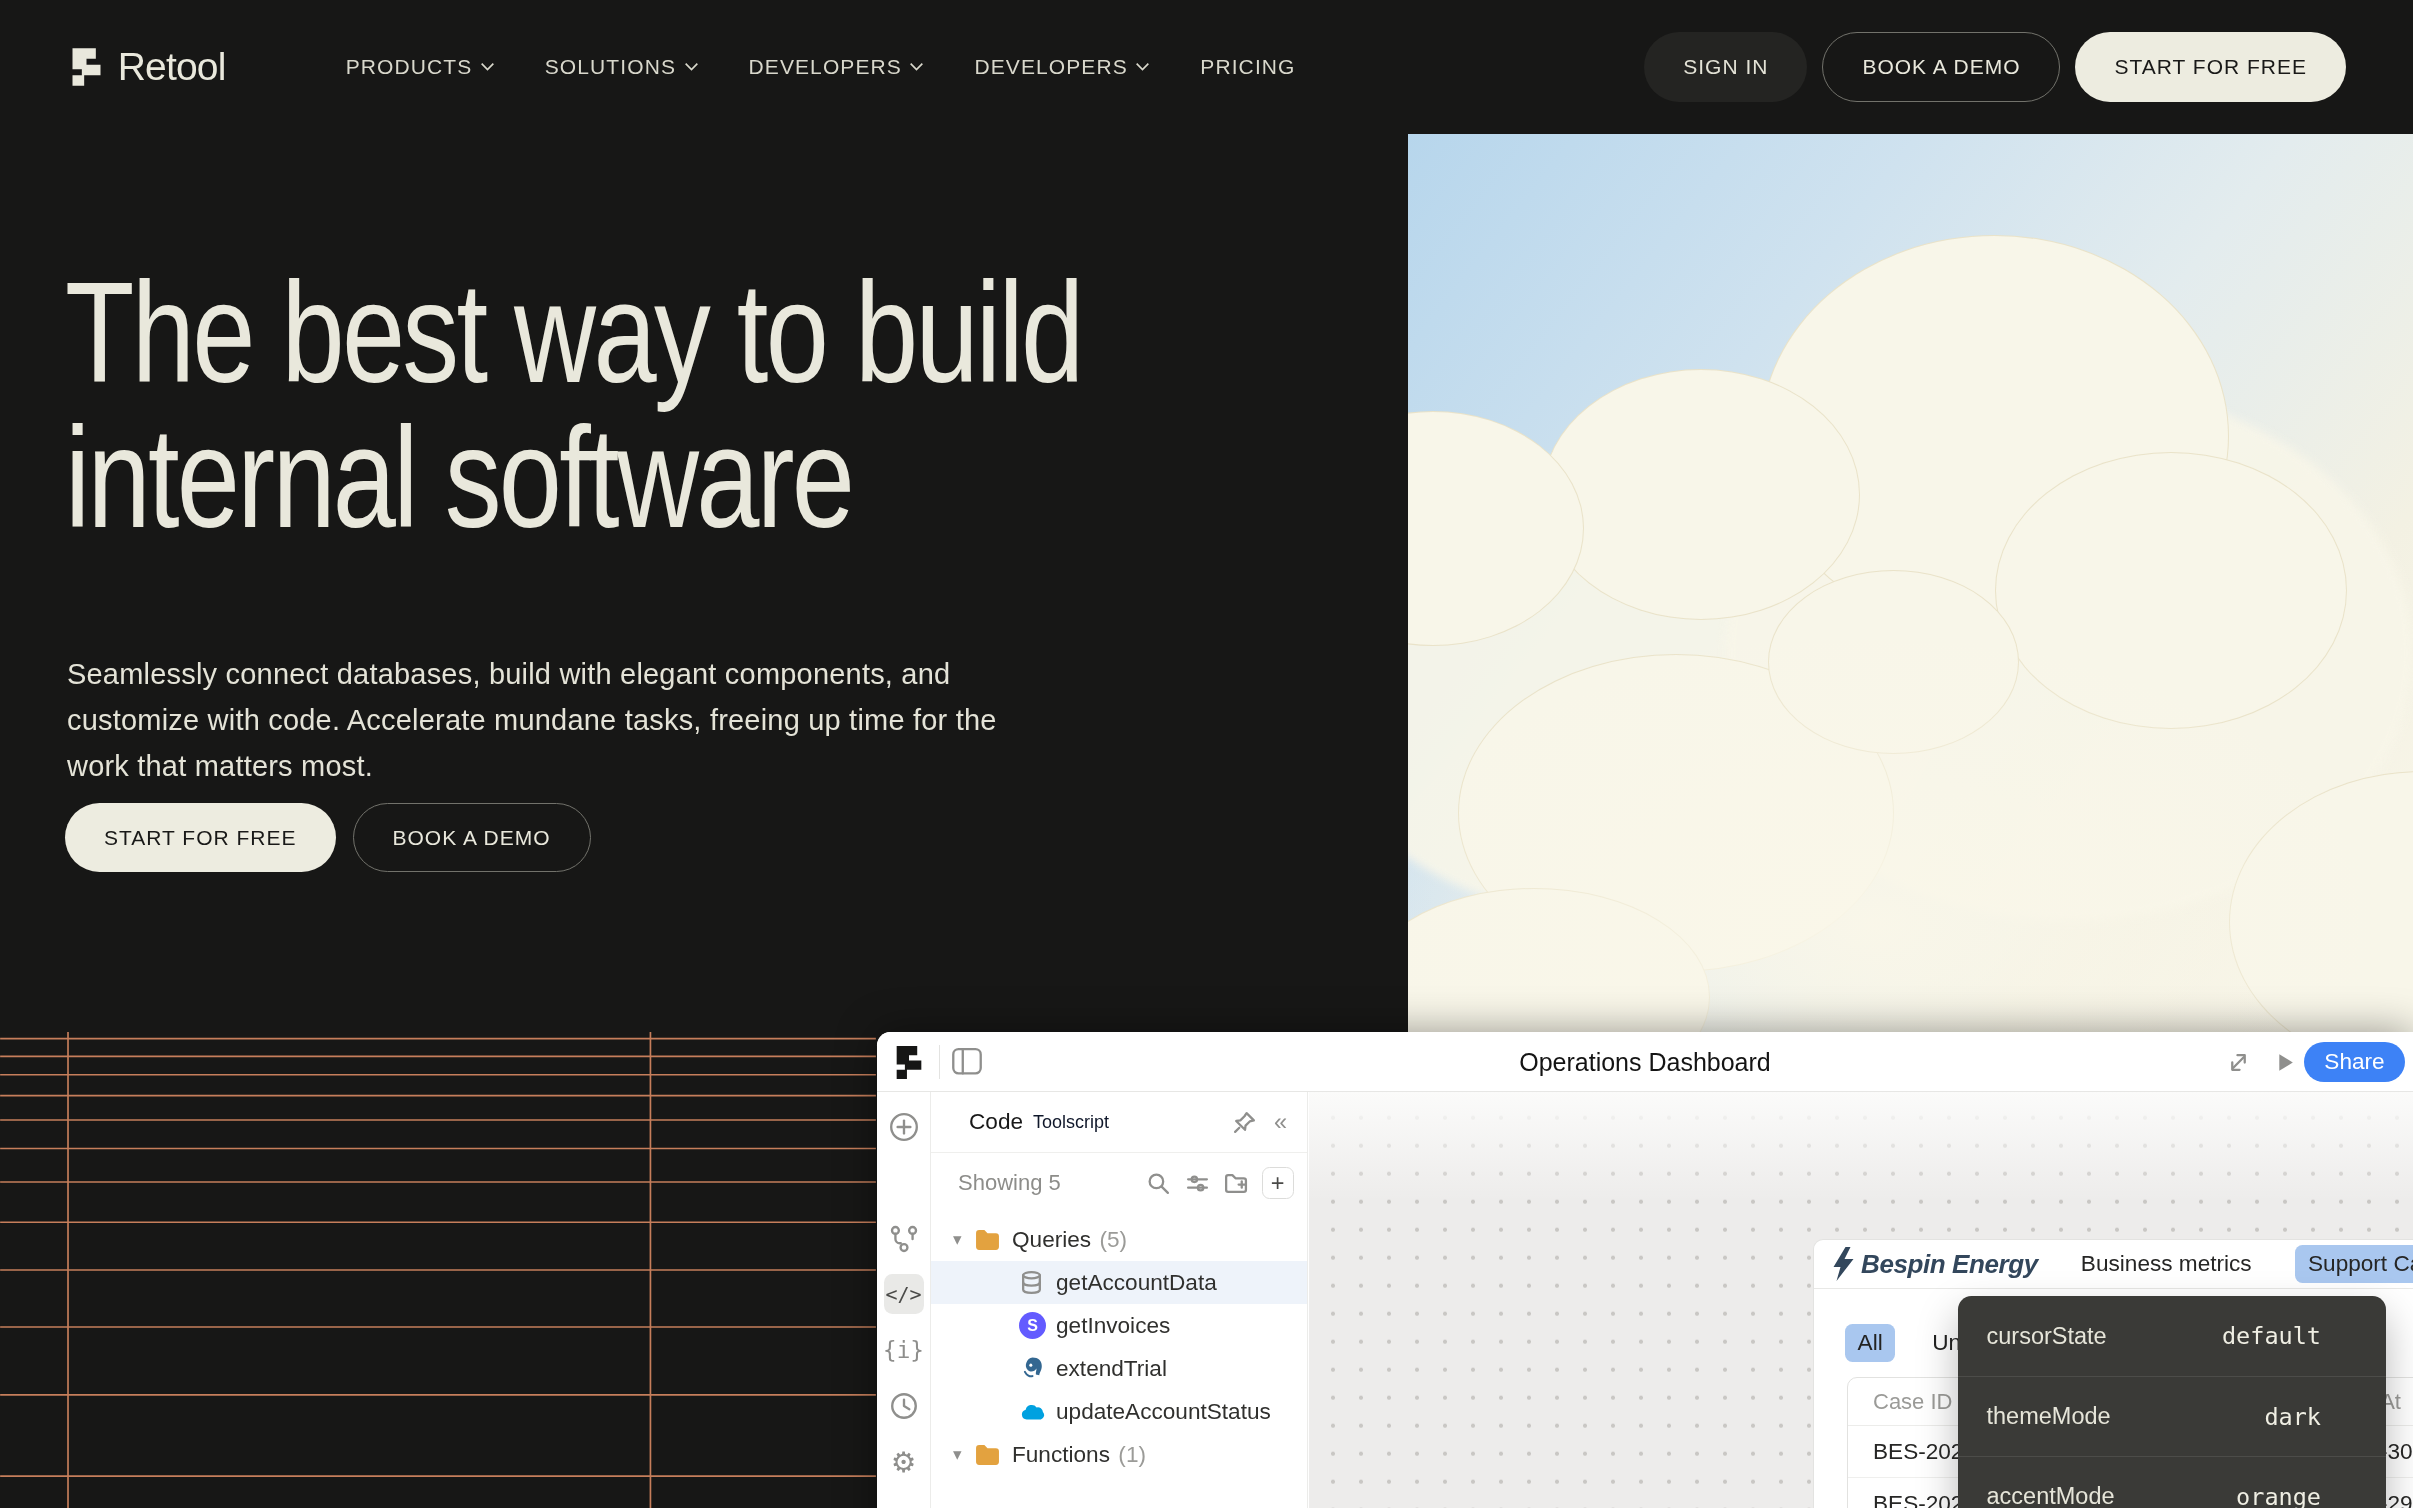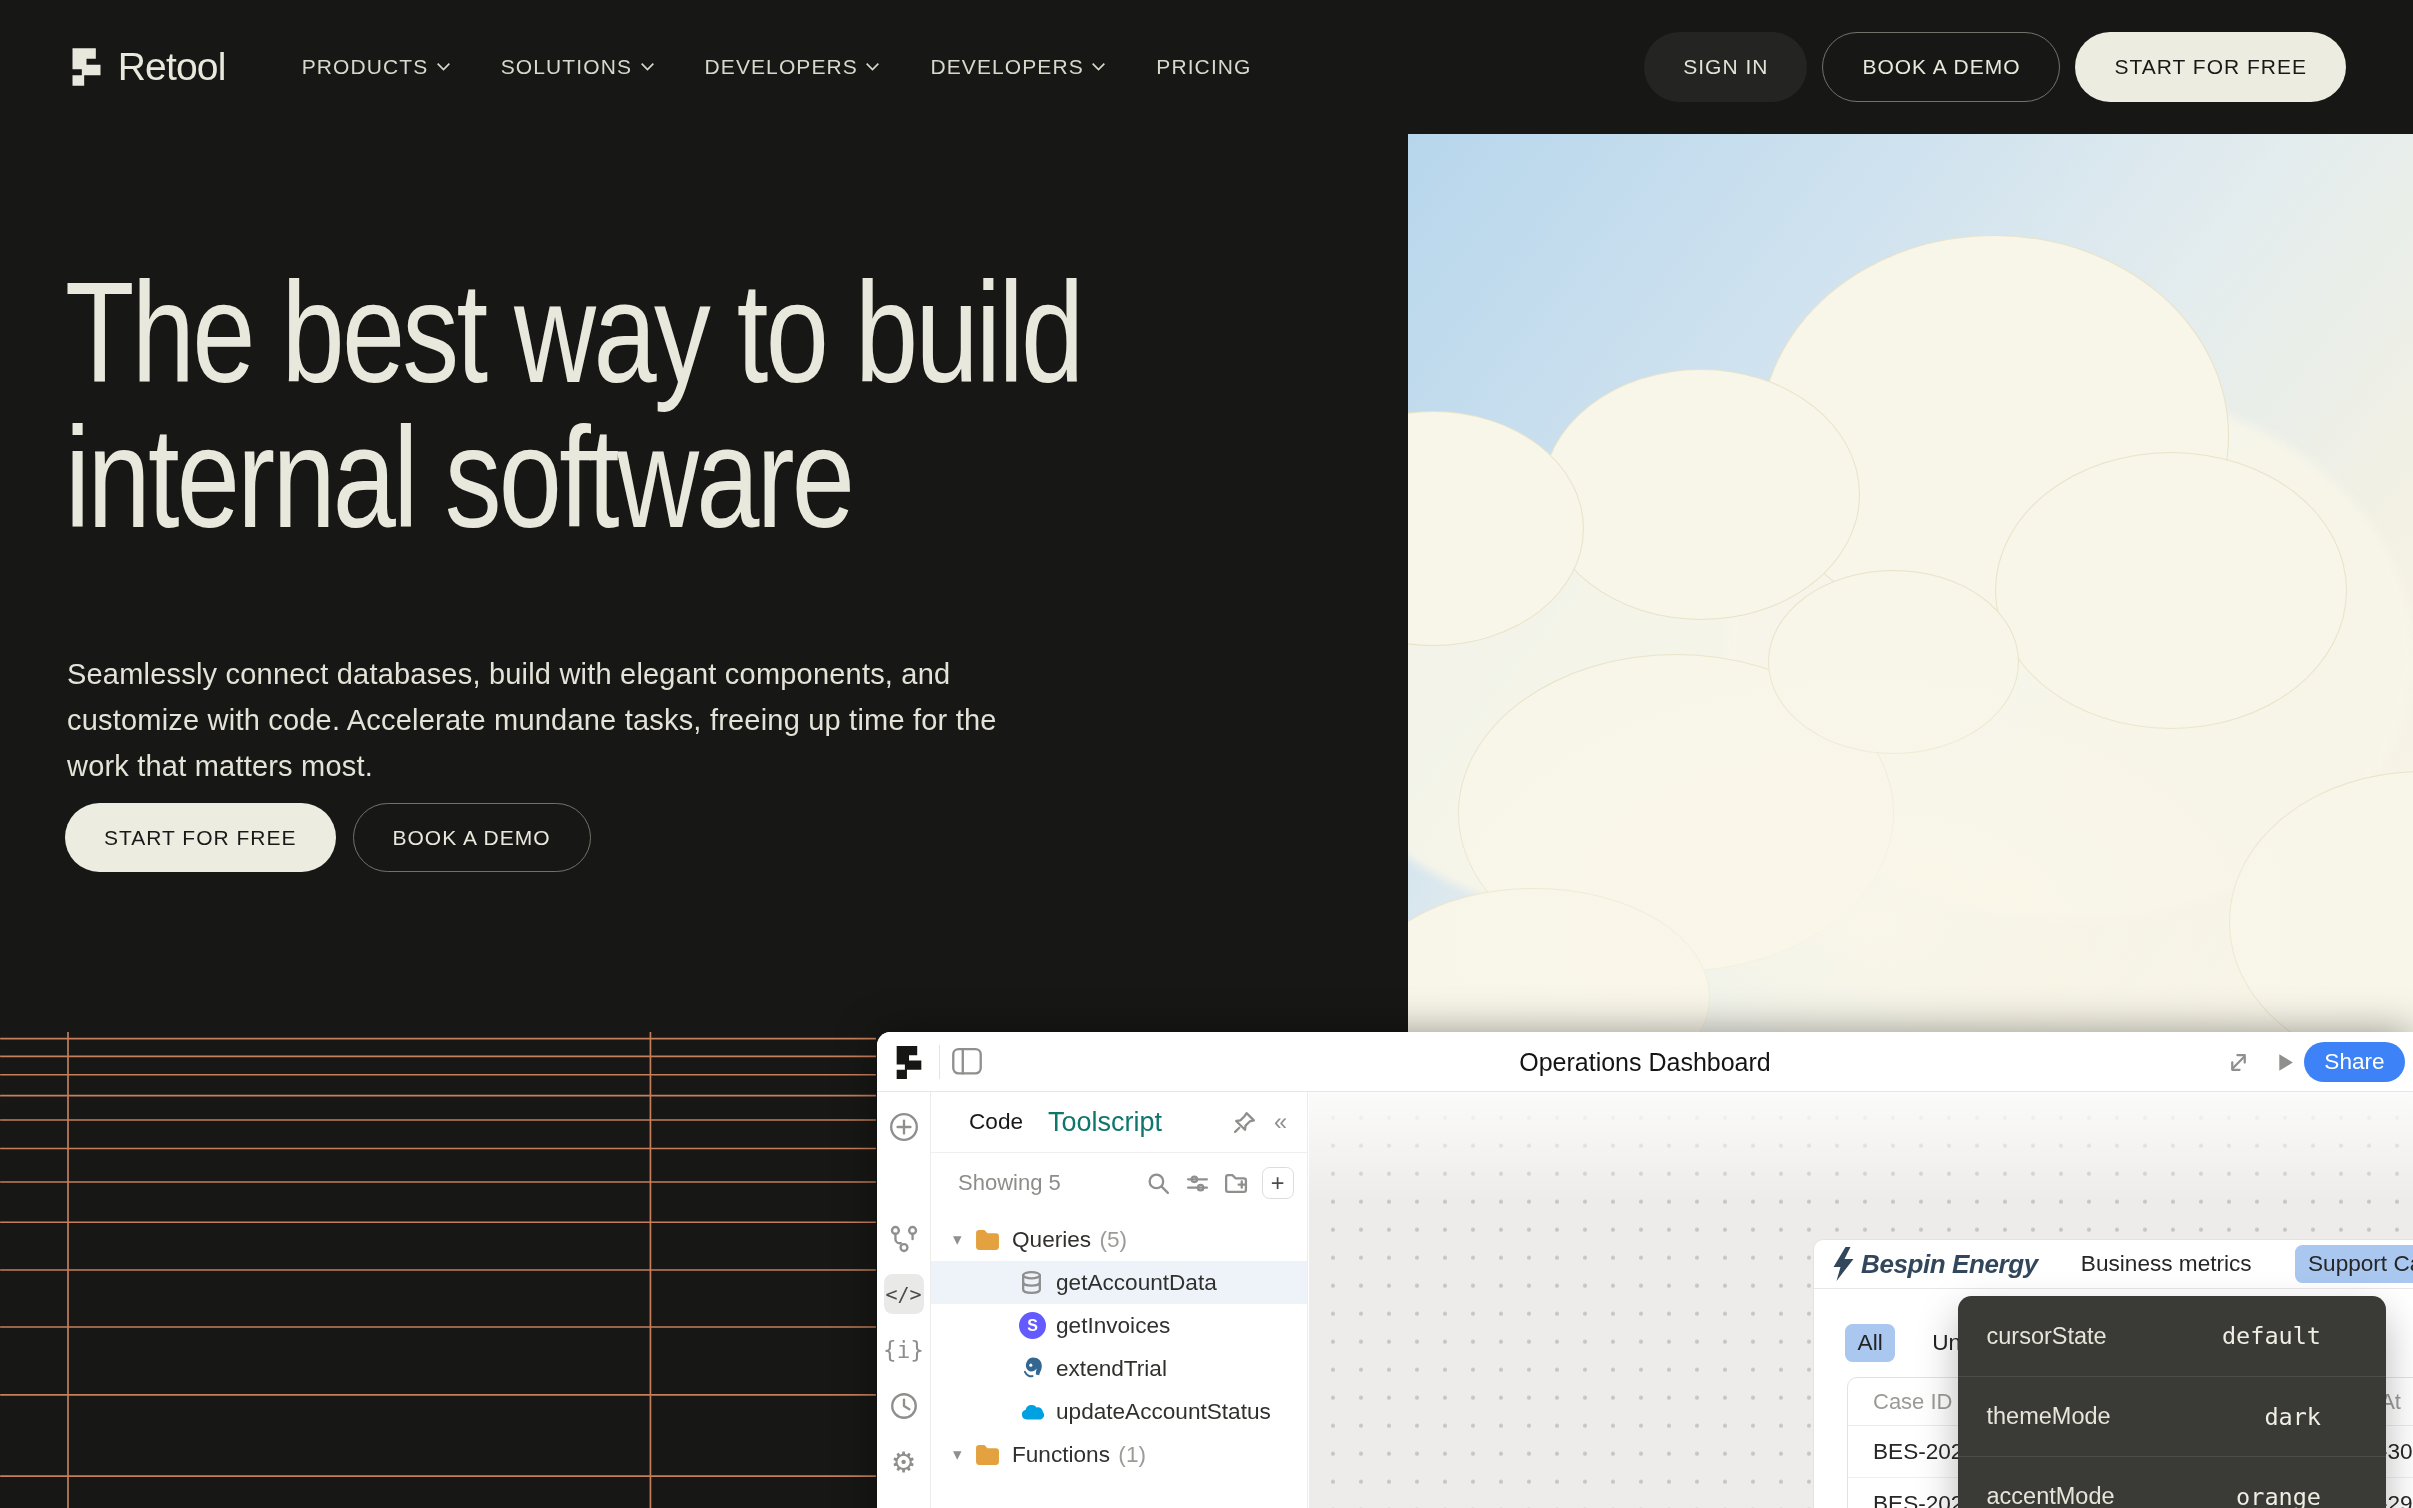--- a/index.html
+++ b/index.html
@@ -7,21 +7,21 @@
   #screen {
     position:relative; width:2413px; height:1508px; overflow:hidden;
     background:#171716; font-family:"Liberation Sans", sans-serif;
   }
 
   
   .topnav { position:absolute; left:0; top:0; width:2413px; height:134px;
     display:flex; align-items:center; padding:0 67px; z-index:30; }
   .brand { display:flex; align-items:center; gap:11.7px; color:#e9e8dc; }
   .brand-word { font-size:39px; font-weight:500; letter-spacing:-0.8px; }
-  .nav-items { display:flex; align-items:center; gap:50px; margin-left:76px; }
+  .nav-items { display:flex; align-items:center; gap:50px; margin-left:120px; }
   .nav-item { display:flex; align-items:center; gap:7.5px; color:#d9d8cc;
     font-size:21px; letter-spacing:1.1px; cursor:pointer; }
   .nav-actions { margin-left:auto; display:flex; align-items:center; gap:15px; }
   .pill { height:70px; border-radius:35px; display:flex; align-items:center;
     padding:0 39px; font-size:21px; letter-spacing:1px; cursor:pointer; white-space:nowrap; }
   .pill.ghost-dark { background:#242422; color:#e3e2d6; }
   .pill.outline { background:transparent; border:1.7px solid #72726b; color:#e9e8dc; }
   .pill.solid { background:#edece0; color:#191918; }
 
   
@@ -69,21 +69,21 @@
   .code-chip { width:40px; height:40px; background:#e9e9e7; border-radius:8.4px;
     display:flex; align-items:center; justify-content:center; font-size:20px; color:#4a4a48;
     font-family:"DejaVu Sans Mono", monospace; }
   .txt-ic { font-size:22.6px; color:#8e8e8c; font-family:"DejaVu Sans Mono", monospace; }
 
   .qpanel { position:absolute; left:54px; top:0; width:377px; height:100%;
     background:#fff; border-right:0.8px solid #ececea; }
   .qp-row1 { position:absolute; left:0; top:0; width:100%; height:61px;
     border-bottom:0.8px solid #efefed; display:flex; align-items:center; padding:0 20px 0 38px; }
   .qp-code { font-size:22.6px; font-weight:500; color:#181818; }
-  .qp-tool { font-size:27px; color:#0f766e; margin-left:25px; }
+  .qp-tool { font-size:18px; color:#0f172a; margin-left:10px; }
   .qp-row1-icons { margin-left:auto; display:flex; align-items:center; gap:17px; color:#8f8f8d; }
   .qp-row2 { position:absolute; left:0; top:61px; width:100%; height:60px;
     display:flex; align-items:center; padding:0 13.4px 0 27px; }
   .qp-showing { font-size:22px; color:#8d8d8a; }
   .qp-row2-icons { margin-left:auto; display:flex; align-items:center; gap:13.4px; }
   .plus-btn { width:32px; height:32px; border:0.8px solid #dcdcda; border-radius:7.5px;
     display:flex; align-items:center; justify-content:center; font-size:23.5px; color:#4a4a48; cursor:pointer; }
 
   .tree { position:absolute; left:0; top:126px; width:100%; }
   .tree-row { height:43px; display:flex; align-items:center; font-size:22.6px; color:#30302e; cursor:pointer; }

